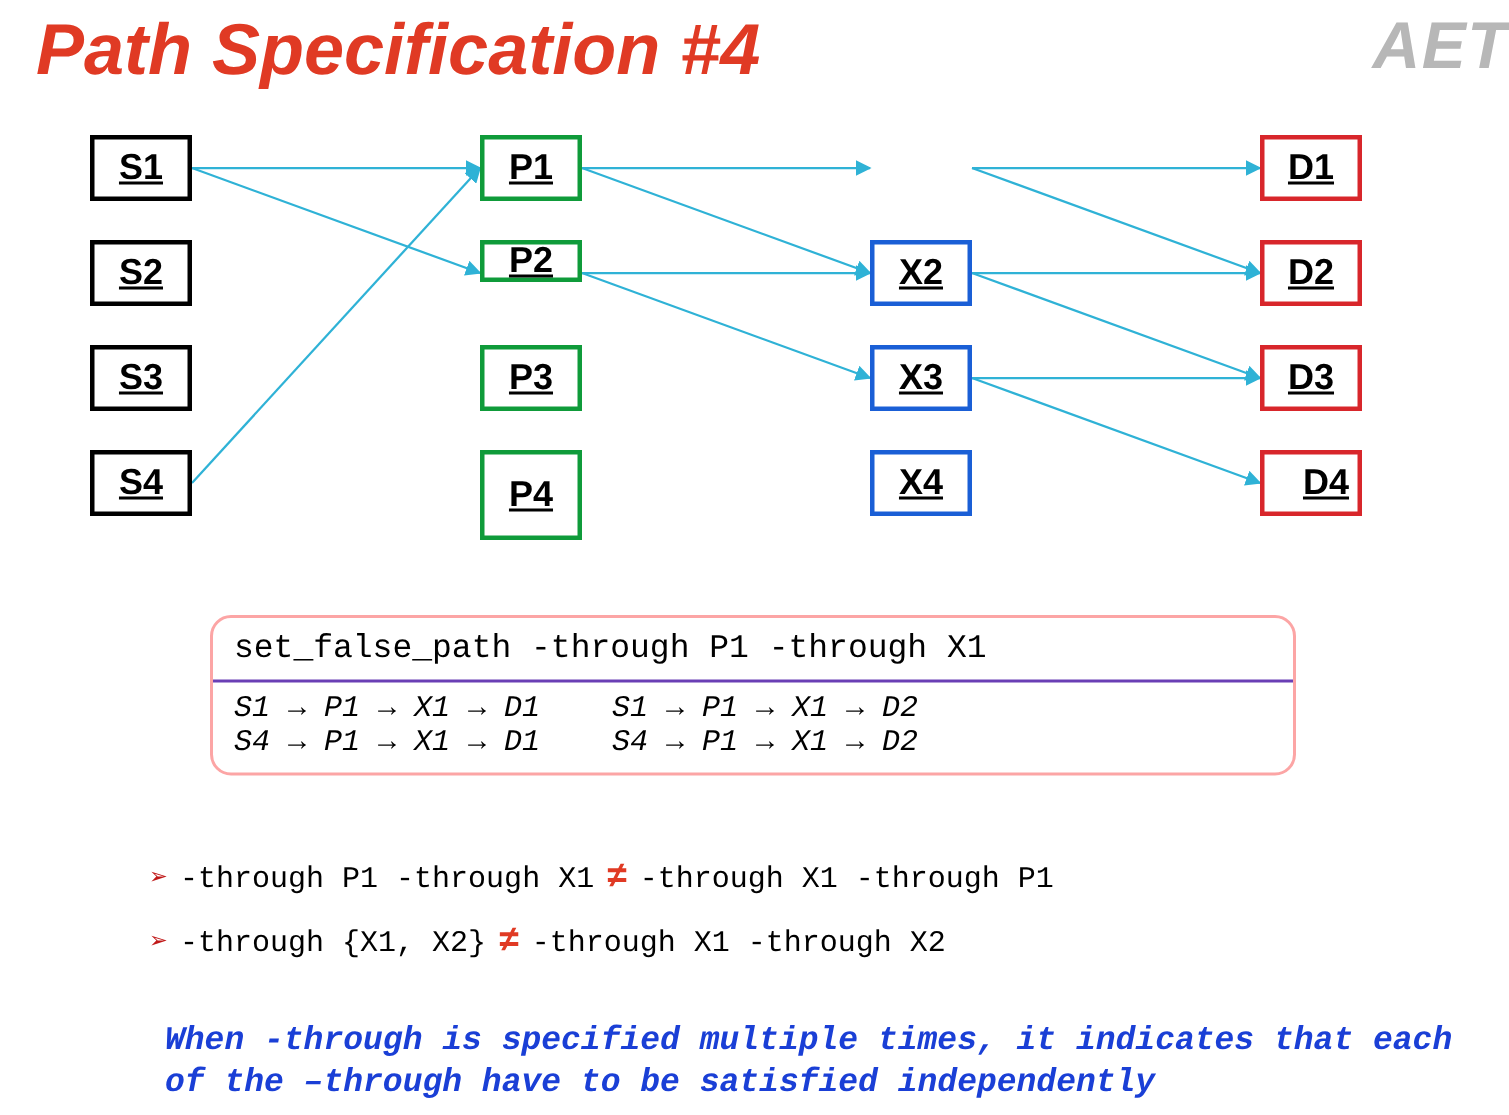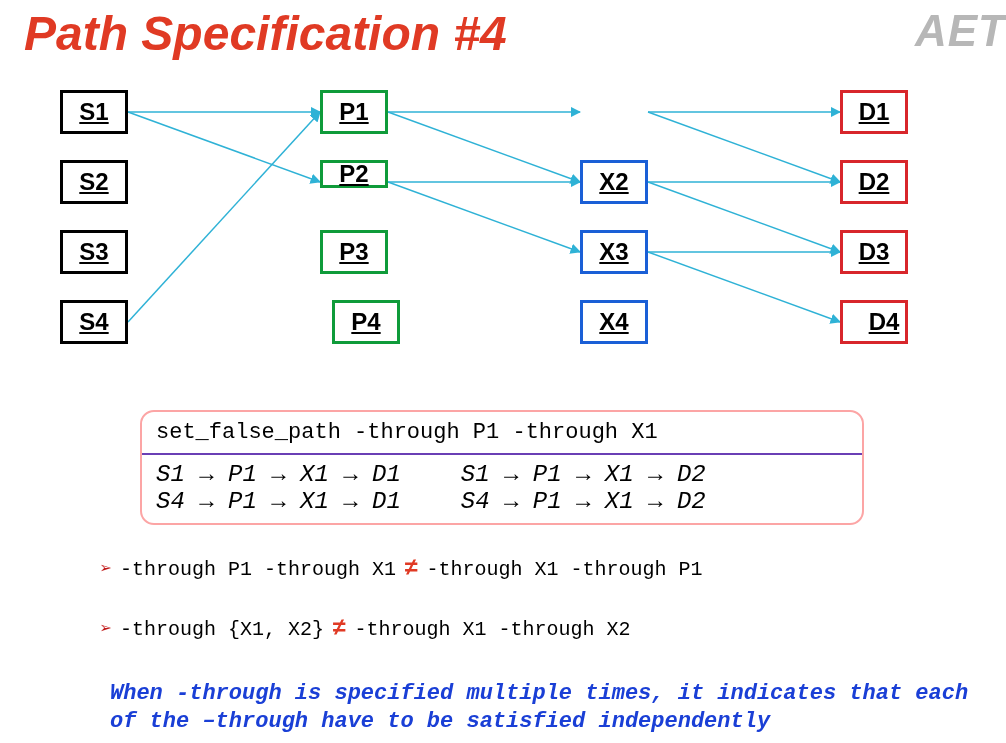--- a/index.html
+++ b/index.html
@@ -63,25 +63,25 @@
     font-family: "Courier New", monospace;
   }
   .cmd-top {
     padding: 8px 14px;
     font-size: 22px;
     color: #000;
     border-bottom: 2px solid #6a3fb5;
   }
   .cmd-body {
     padding: 6px 14px 8px 14px;
-    font-size: 24px;
+    font-size: 20px;
     font-style: italic;
     color: #000;
     display: flex;
-    gap: 60px;
+    gap: 48px;
   }
   .cmd-col { white-space: nowrap; }
   .arrows-svg {
     position: absolute;
     top: 0; left: 0;
     z-index: 1;
   }
   .bullets {
     position: absolute;
     left: 100px;
@@ -141,21 +141,21 @@
       <line x1="608" y1="172" x2="800" y2="172" stroke="#2fb2d6" stroke-width="1.5" marker-end="url(#arrowhead)"></line>
       <line x1="608" y1="172" x2="800" y2="242" stroke="#2fb2d6" stroke-width="1.5" marker-end="url(#arrowhead)"></line>
     </svg>
 <div class="node" style="left: 20px; top: 10px; width: 68px; height: 44px; border-color: rgb(0, 0, 0);">S1</div>
     <div class="node" style="left: 20px; top: 80px; width: 68px; height: 44px; border-color: rgb(0, 0, 0);">S2</div>
     <div class="node" style="left: 20px; top: 150px; width: 68px; height: 44px; border-color: rgb(0, 0, 0);">S3</div>
     <div class="node" style="left: 20px; top: 220px; width: 68px; height: 44px; border-color: rgb(0, 0, 0);">S4</div>
     <div class="node" style="left: 280px; top: 10px; width: 68px; height: 44px; border-color: rgb(15, 155, 58);">P1</div>
     <div class="node" style="left: 280px; top: 80px; width: 68px; height: 28px; border-color: rgb(15, 155, 58);">P2</div>
     <div class="node" style="left: 280px; top: 150px; width: 68px; height: 44px; border-color: rgb(15, 155, 58);">P3</div>
-    <div class="node" style="left: 292px; top: 220px; width: 68px; height: 44px; border-color: rgb(15, 155, 58);">P4</div>
+    <div class="node" style="left: 280px; top: 220px; width: 68px; height: 60px; border-color: rgb(15, 155, 58);">P4</div>
     <div class="node" style="left: 540px; top: 80px; width: 68px; height: 44px; border-color: rgb(26, 95, 214);">X2</div>
     <div class="node" style="left: 540px; top: 150px; width: 68px; height: 44px; border-color: rgb(26, 95, 214);">X3</div>
     <div class="node" style="left: 540px; top: 220px; width: 68px; height: 44px; border-color: rgb(26, 95, 214);">X4</div>
     <div class="node" style="left: 800px; top: 10px; width: 68px; height: 44px; border-color: rgb(216, 38, 43);">D1</div>
     <div class="node" style="left: 800px; top: 80px; width: 68px; height: 44px; border-color: rgb(216, 38, 43);">D2</div>
     <div class="node" style="left: 800px; top: 150px; width: 68px; height: 44px; border-color: rgb(216, 38, 43);">D3</div>
     <div class="node" style="left: 800px; top: 220px; width: 68px; height: 44px; border-color: rgb(216, 38, 43); padding-left: 20px;">D4</div>
   </div>
 
 <div class="cmdbox">
@@ -166,17 +166,17 @@
         <div>S4 → P1 → X1 → D1</div>
       </div>
     <div class="cmd-col" id="paths-right">
         <div>S1 → P1 → X1 → D2</div>
         <div>S4 → P1 → X1 → D2</div>
       </div>
   </div>
 </div>
 
 <div id="bullets-container">
-    <div class="bullets" style="top: 555px;"><span class="chev">➢</span><span>-through P1 -through X1</span><span class="neq">≠</span><span>-through X1 -through P1</span></div>
+    <div class="bullets" style="top: 572px;"><span class="chev">➢</span><span>-through P1 -through X1</span><span class="neq">≠</span><span>-through X1 -through P1</span></div>
     <div class="bullets" style="top: 615px;"><span class="chev">➢</span><span>-through {X1, X2}</span><span class="neq">≠</span><span>-through X1 -through X2</span></div>
   </div>
 
 <div class="footnote">When -through is specified multiple times, it indicates that each of the –through have to be satisfied independently</div>
 
 </body></html>

